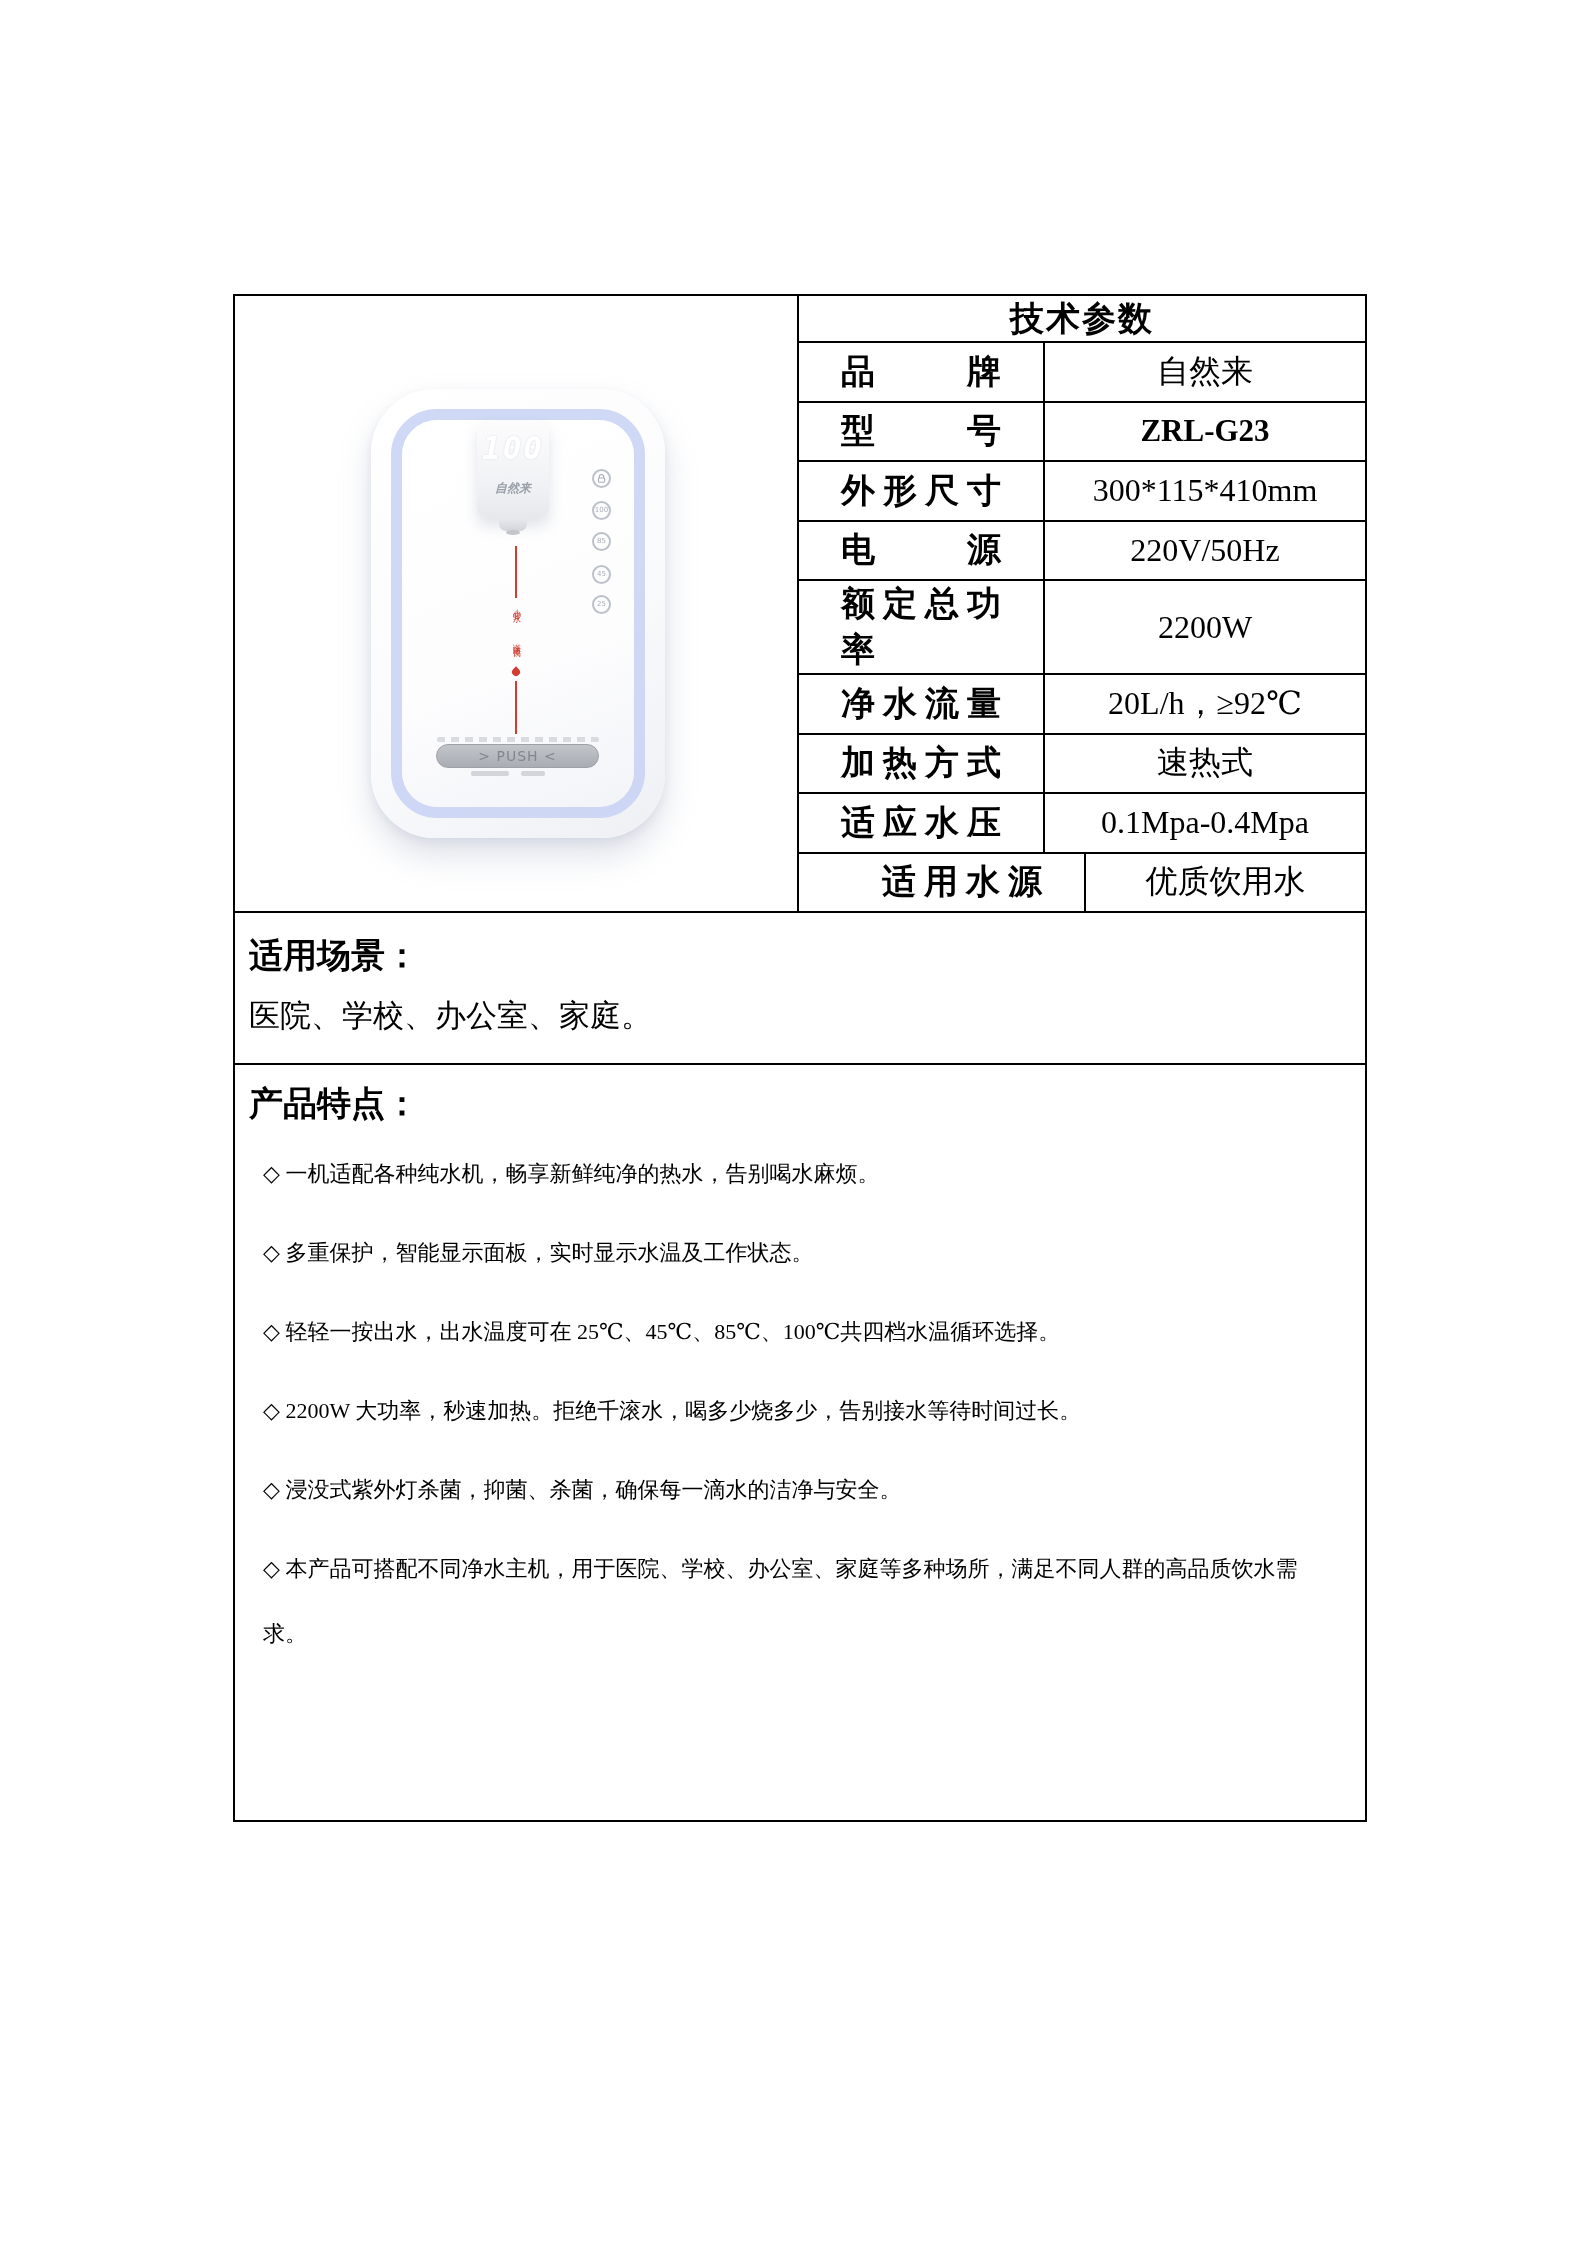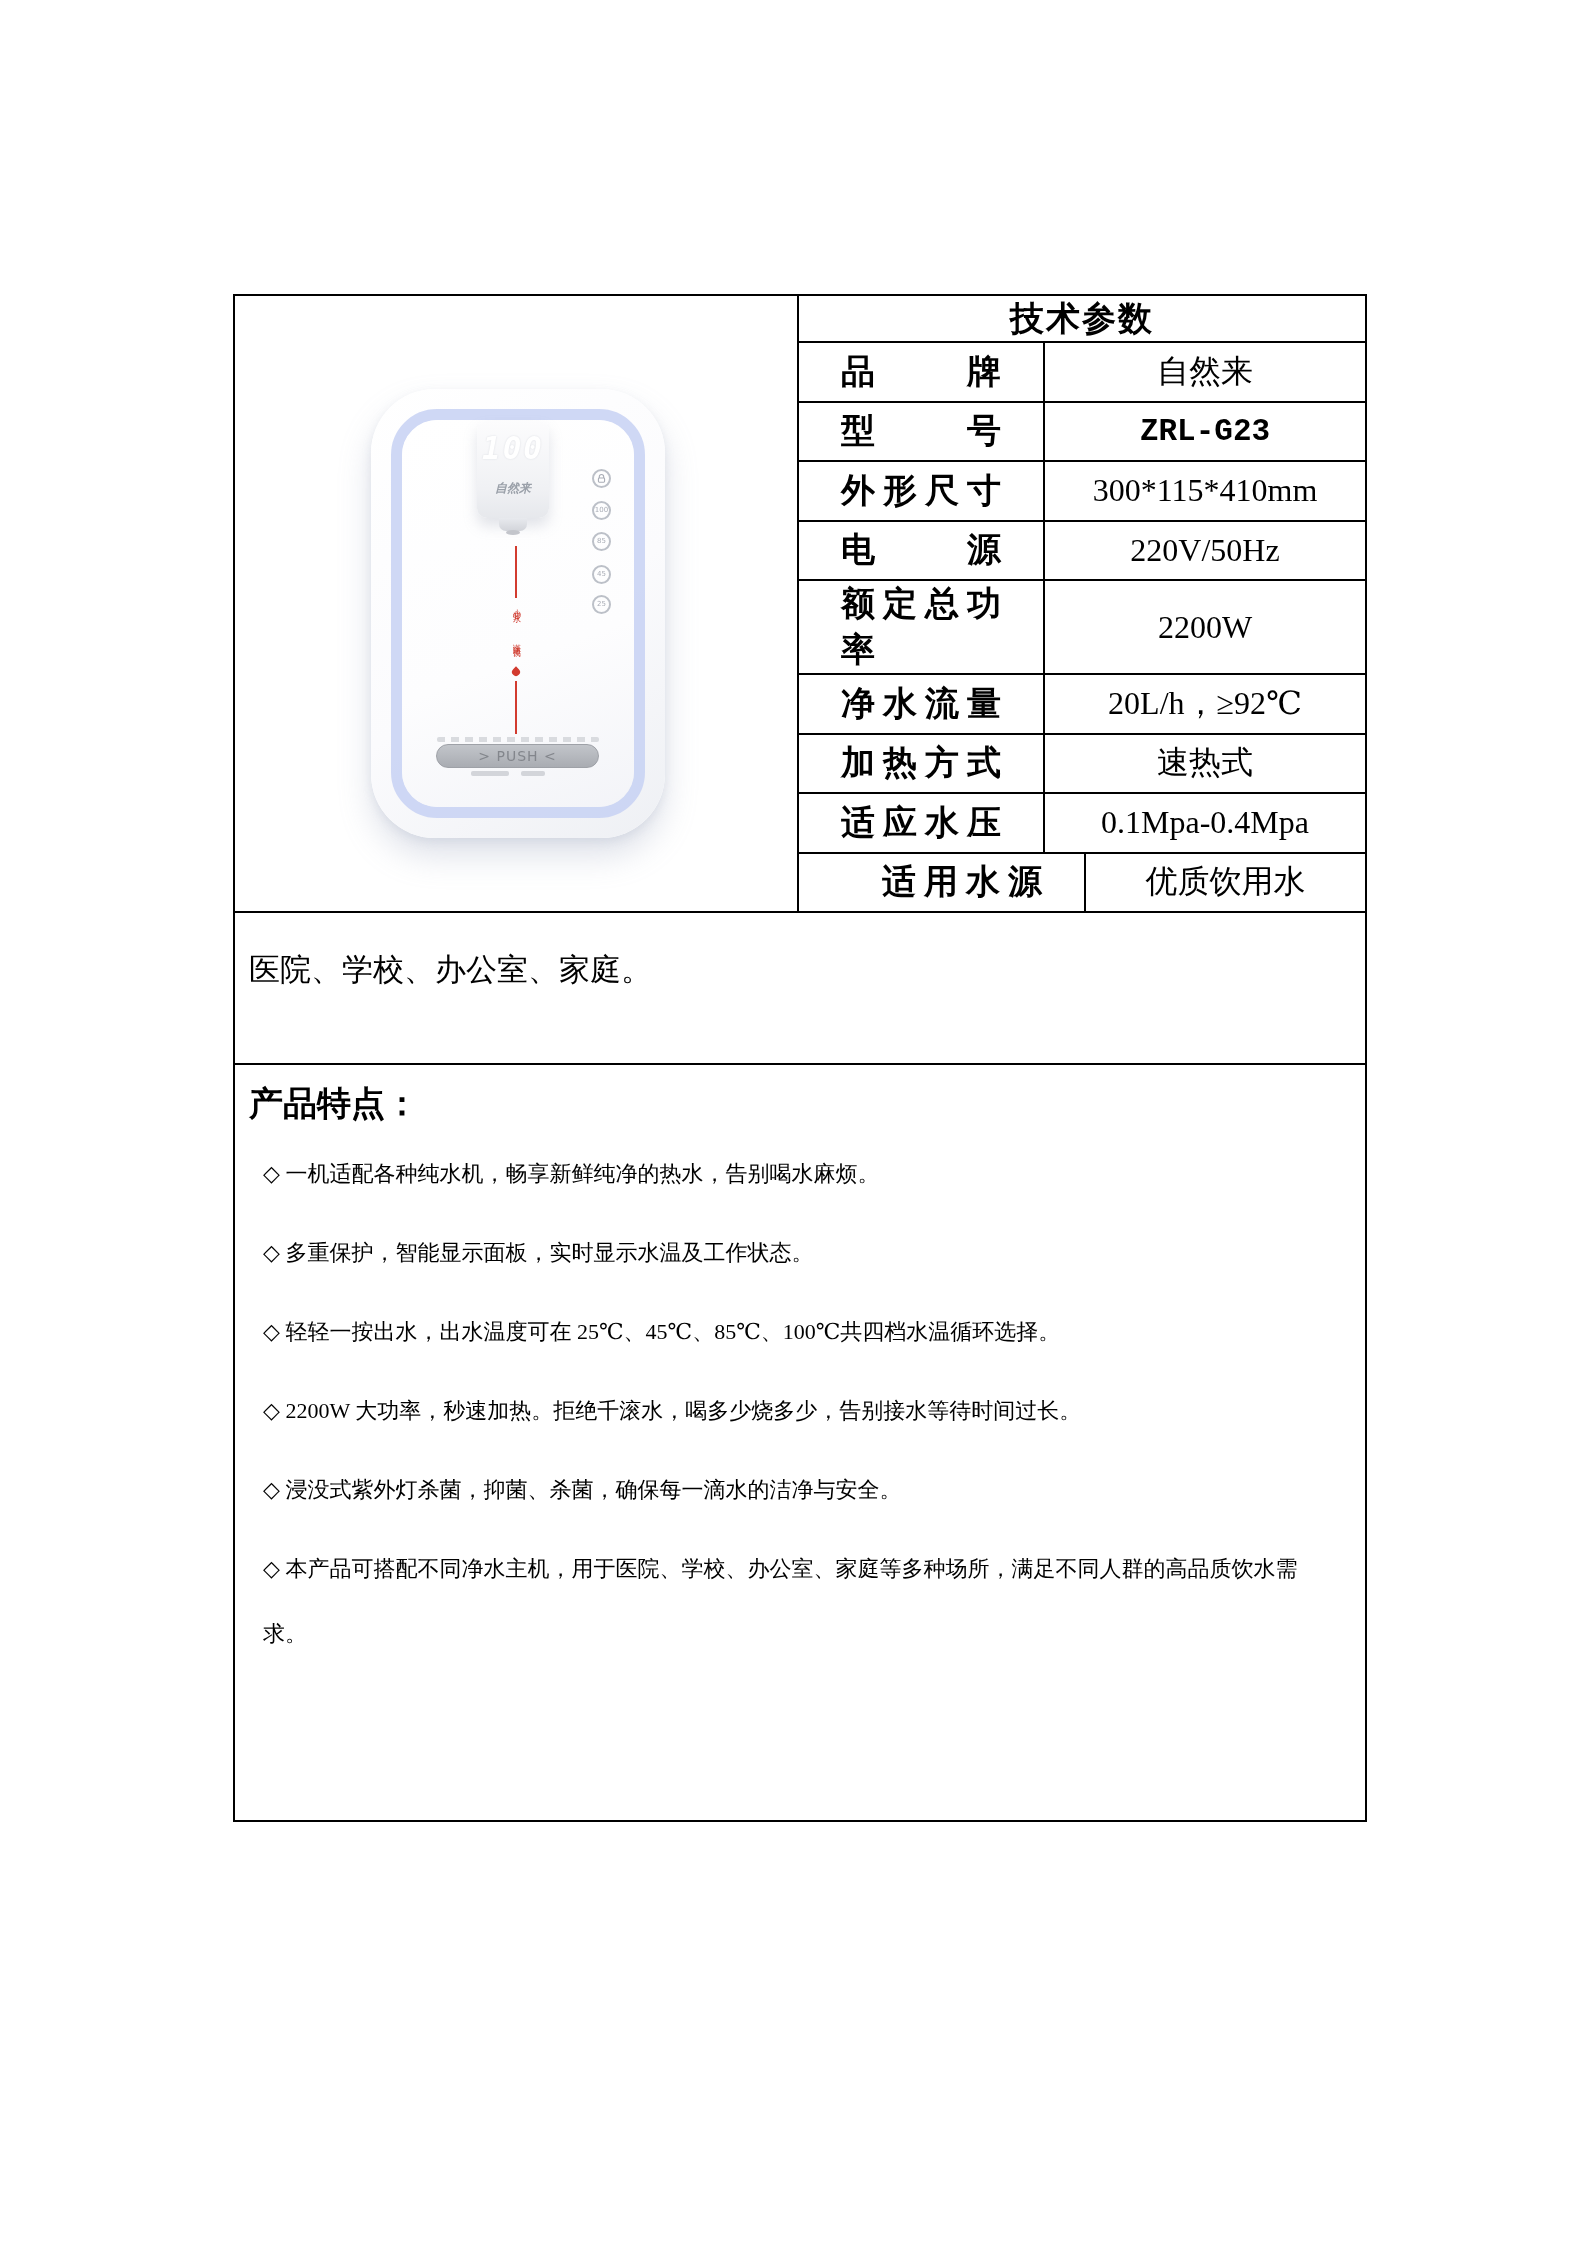--- a/index.html
+++ b/index.html
@@ -23,21 +23,21 @@
   .prow { flex:1; display:flex; border-bottom:2px solid #000; box-sizing:border-box; }
   .prow:last-child { border-bottom:none;margin-left:41px; }
   .plabel {
     width:246px; flex:none; border-right:2px solid #000; box-sizing:border-box;
     font-size:34px; font-weight:bold; padding:0 42px;
     text-align:justify; text-align-last:justify;
     display:flex; flex-direction:column; justify-content:center;
   }
   .plabel span { display:block; width:100%; text-align:justify; text-align-last:justify;font-family:Liberation Serif, serif; }
   .pvalue { flex:1; display:flex; align-items:center; justify-content:center; font-size:32px; }
-  .pvalue.model { font-family:Liberation Mono, monospace; font-weight:bold; font-size:31px; }
+  .pvalue.model { font-family:Liberation Serif, serif; font-weight:bold; font-size:31px; }
 
   
   .scene { height:152px; border-bottom:2px solid #000; box-sizing:border-box; padding:20px 20px 0 14px; }
   .sec-h { font-size:34px; font-weight:bold; line-height:46px; }
   .scene-b { font-size:31px; margin-top:16px; }
   .features { padding:16px 28px 0 14px; }
   .features .sec-h { margin-bottom:8px; }
   .features p { font-size:22px; line-height:65px; margin:14px; }
 
   
@@ -204,20 +204,21 @@
       <div class="prow">
         <div class="plabel">
             <span>适用水源</span>
           </div>
         <div class="pvalue">优质饮用水</div>
       </div>
     </div>
   </div>
 
   <div class="scene">
+    <div class="sec-h">适用场景：</div>
     <div class="scene-b">医院、学校、办公室、家庭。</div>
   </div>
 
   <div class="features">
     <div class="sec-h">产品特点：</div>
     <p>◇ 一机适配各种纯水机，畅享新鲜纯净的热水，告别喝水麻烦。</p>
     <p>◇ 多重保护，智能显示面板，实时显示水温及工作状态。</p>
     <p>◇ 轻轻一按出水，出水温度可在 25℃、45℃、85℃、100℃共四档水温循环选择。</p>
     <p>◇ 2200W 大功率，秒速加热。拒绝千滚水，喝多少烧多少，告别接水等待时间过长。</p>
     <p>◇ 浸没式紫外灯杀菌，抑菌、杀菌，确保每一滴水的洁净与安全。</p>

